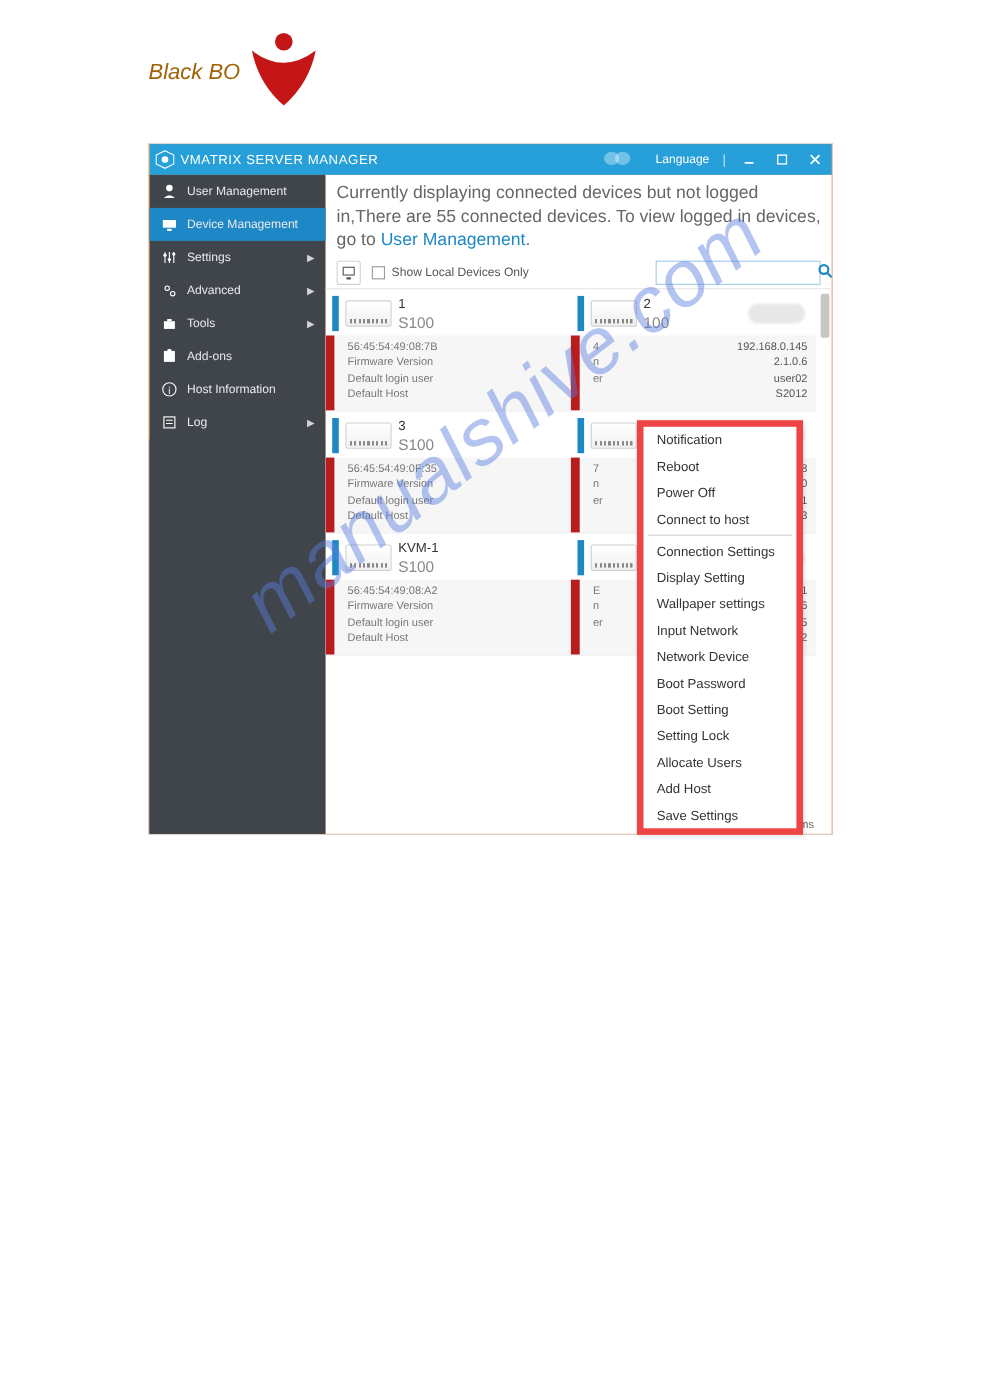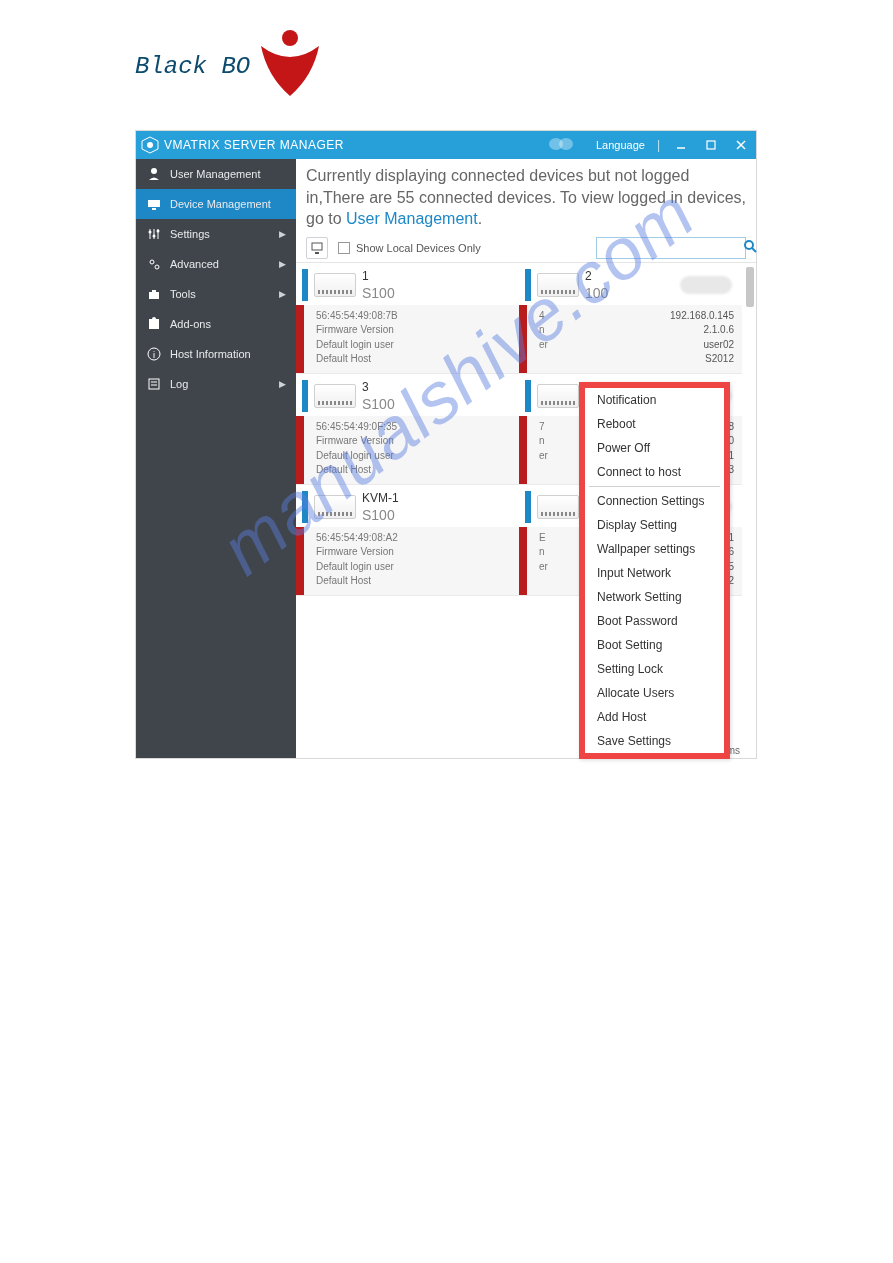--- a/index.html
+++ b/index.html
@@ -1,20 +1,20 @@
 <!DOCTYPE html>
 <html><head>
 <meta charset="utf-8">
 <style>
   * { box-sizing: border-box; margin: 0; padding: 0; font-family: "Segoe UI", Arial, sans-serif; }
   body { background: #fff; width: 893px; height: 1263px; position: relative; }
 
   
   .logo-wrap { position: absolute; top: 28px; left: 135px; }
-  .logo-text { font-size: 24px; font-style: italic; color: #0c4a6e; display: inline-block; vertical-align: middle; font-family: Liberation Mono, monospace; }
+  .logo-text { font-size: 20px; font-style: italic; color: #a16207; display: inline-block; vertical-align: middle; }
   .logo-svg { display: inline-block; vertical-align: middle; margin-left: -2px; }
 
   
   .app { position: absolute; top: 130px; left: 135px; width: 622px; height: 629px; border: 1px solid #d9d9d9; background: #f97316; display: flex; flex-direction: column; }
 
   
   .titlebar { height: 28px; background: #27a0da; display: flex; align-items: center; color: #fff; font-size: 12px; }
   .titlebar .tb-icon { width: 28px; height: 28px; display: flex; align-items: center; justify-content: center; }
   .titlebar .tb-title { flex: 0 0 auto; letter-spacing: .5px; }
   .titlebar .tb-spacer { flex: 1; }
@@ -432,21 +432,21 @@
   <div class="ctx" id="ctx">
       <div class="ctx-item">Notification</div>
       <div class="ctx-item">Reboot</div>
       <div class="ctx-item">Power Off</div>
       <div class="ctx-item">Connect to host</div>
       <div class="ctx-sep"></div>
       <div class="ctx-item">Connection Settings</div>
       <div class="ctx-item">Display Setting</div>
       <div class="ctx-item">Wallpaper settings</div>
       <div class="ctx-item">Input Network</div>
-      <div class="ctx-item">Network Setting</div>
+      <div class="ctx-item">Network Device</div>
       <div class="ctx-item">Boot Password</div>
       <div class="ctx-item">Boot Setting</div>
       <div class="ctx-item">Setting Lock</div>
       <div class="ctx-item">Allocate Users</div>
       <div class="ctx-item">Add Host</div>
       <div class="ctx-item">Save Settings</div>
     </div>
 
 </div>
 

